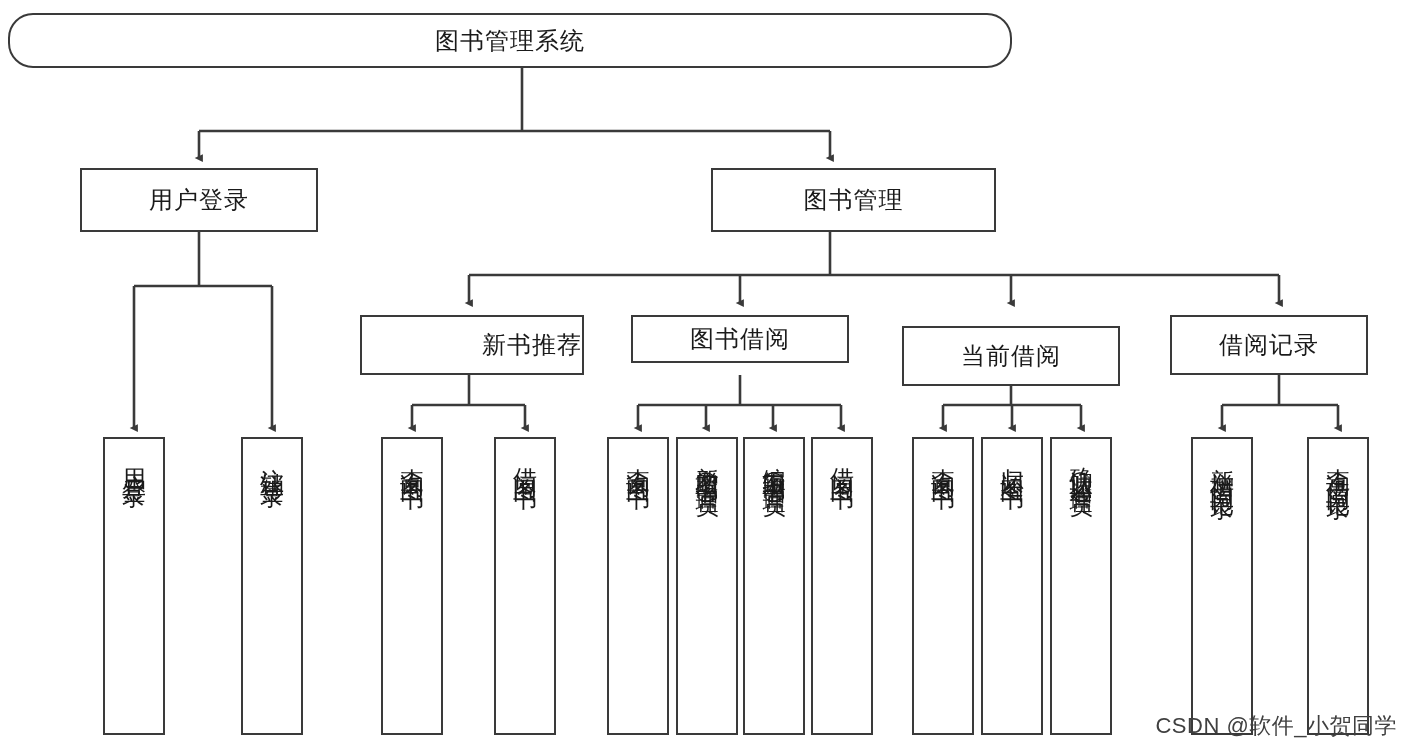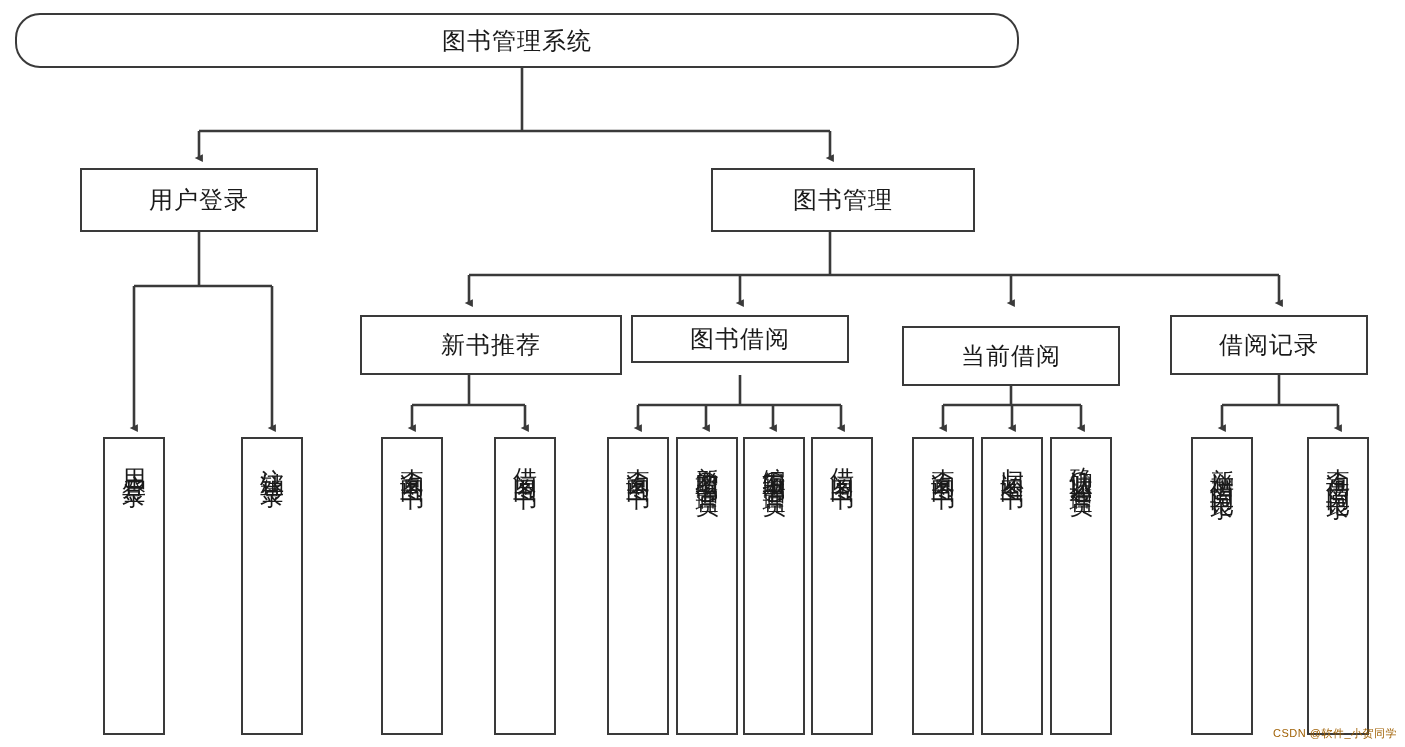--- a/index.html
+++ b/index.html
@@ -59,22 +59,22 @@
     line-height: 1;
   }
   .node.vertical.tall .node-label {
     letter-spacing: 4px;
     font-size: 23px;
   }
   #watermark {
     position: absolute;
     right: 8px;
     bottom: 6px;
-    font-size: 11px;
-    color: #a16207;
+    font-size: 22px;
+    color: #404040;
     letter-spacing: 0.5px;
     white-space: nowrap;
   }
 </style>
 </head>
 <body>
 
 <div id="canvas">
 
   <svg class="edges" viewBox="0 0 1405 747">
@@ -120,32 +120,32 @@
       <path d="M1012,405 L1012,428" marker-end="url(#arrow)"></path>
       <path d="M1081,405 L1081,428" marker-end="url(#arrow)"></path>
 
       <path d="M1279,375 L1279,405"></path>
       <path d="M1222,405 L1338,405"></path>
       <path d="M1222,405 L1222,428" marker-end="url(#arrow)"></path>
       <path d="M1338,405 L1338,428" marker-end="url(#arrow)"></path>
     </g>
   </svg>
 
-  <div class="node horizontal" style="left:15px; top:13px; width:1004px; height:55px;border-radius:25px;">
+  <div class="node horizontal" style="left:8px; top:13px; width:1004px; height:55px;border-radius:25px;">
     <span class="node-label">图书管理系统</span>
   </div>
 
   <div class="node horizontal" style="left:80px; top:168px; width:238px; height:64px;">
     <span class="node-label">用户登录</span>
   </div>
-  <div class="node horizontal" style="left:711px; top:168px; width:264px; height:64px;">
+  <div class="node horizontal" style="left:711px; top:168px; width:285px; height:64px;">
     <span class="node-label">图书管理</span>
   </div>
 
-  <div class="node horizontal" style="left:360px; top:315px; width:262px; height:60px;">
+  <div class="node horizontal" style="left:360px; top:315px; width:224px; height:60px;justify-content:flex-end;">
     <span class="node-label">新书推荐</span>
   </div>
   <div class="node horizontal" style="left:631px; top:315px; width:218px; height:48px;">
     <span class="node-label">图书借阅</span>
   </div>
   <div class="node horizontal" style="left:902px; top:326px; width:218px; height:60px;">
     <span class="node-label">当前借阅</span>
   </div>
   <div class="node horizontal" style="left:1170px; top:315px; width:198px; height:60px;">
     <span class="node-label">借阅记录</span>

